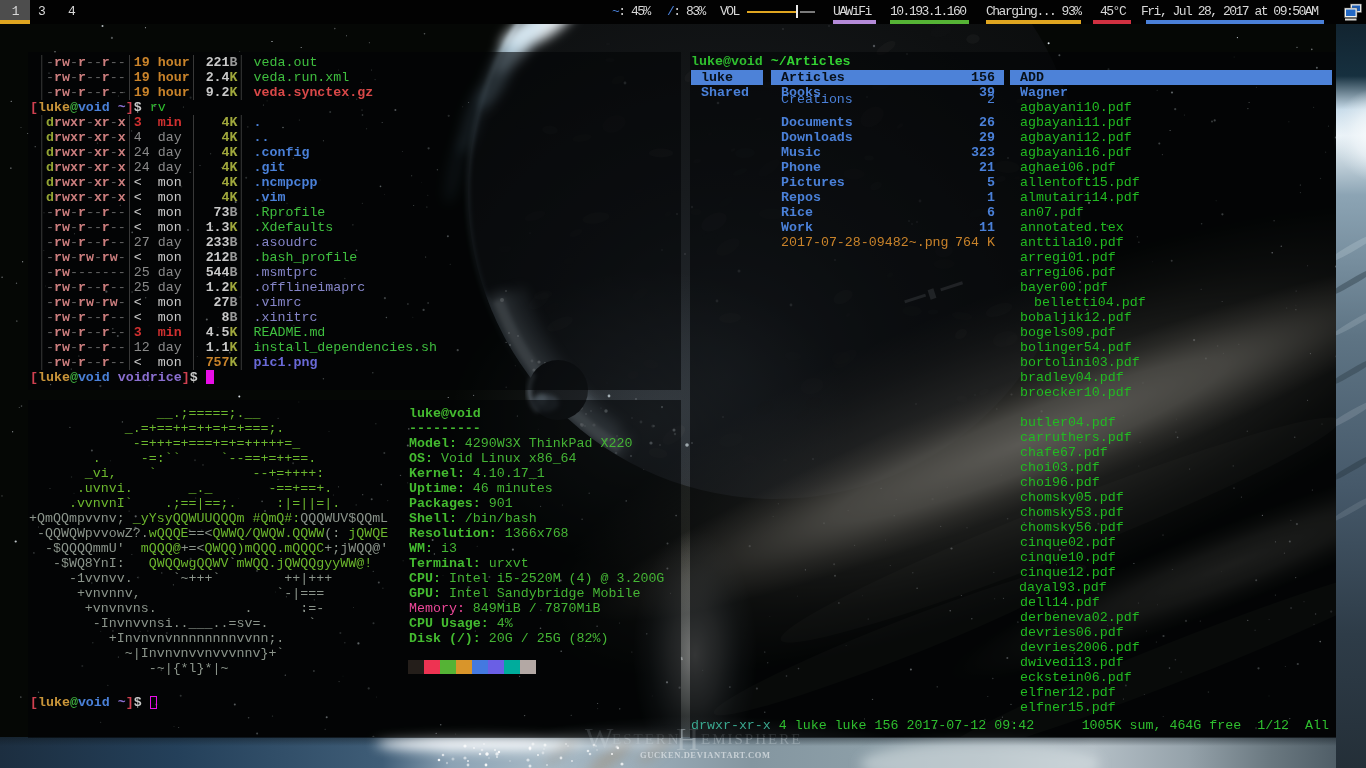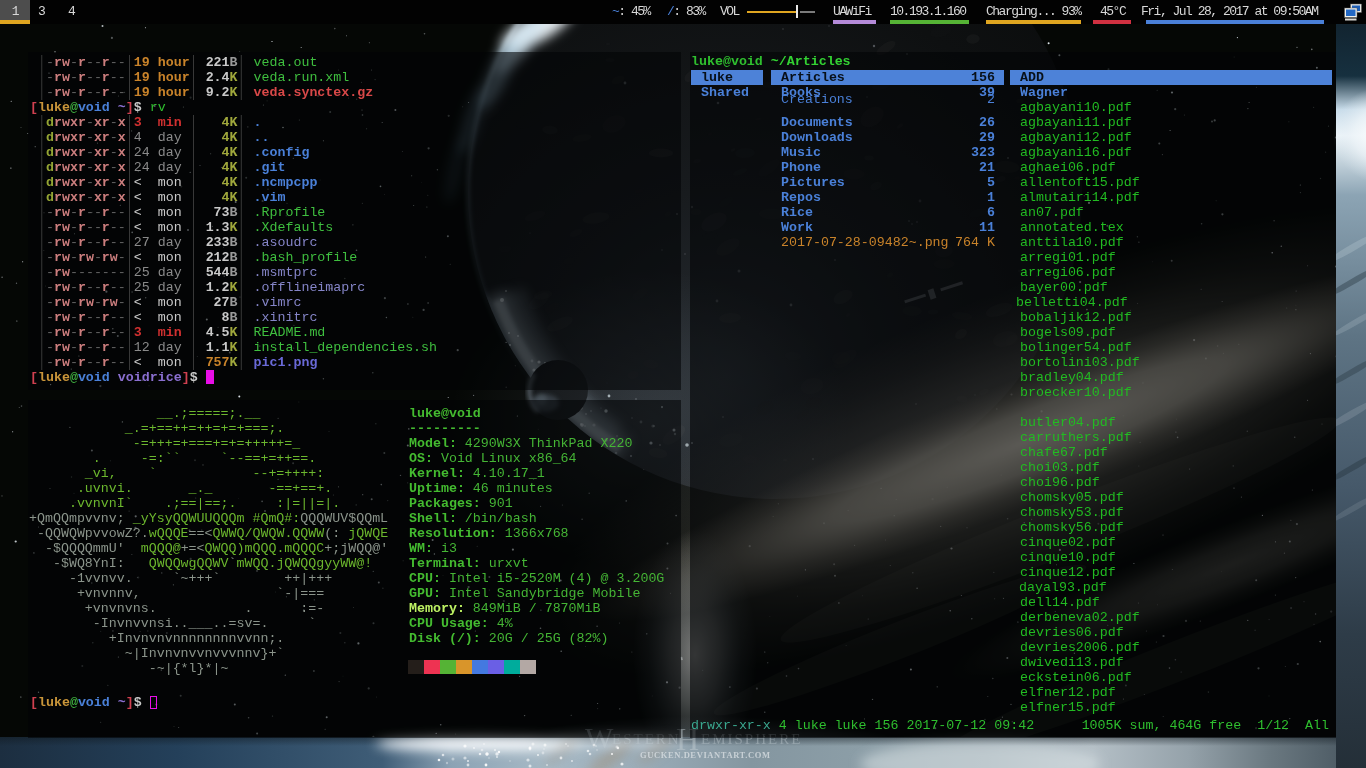--- a/index.html
+++ b/index.html
@@ -1235,21 +1235,21 @@
 <span style="color:#44bb30;font-weight:bold">OS:</span><span style="color:#45b535"> Void Linux x86_64</span>
 <span style="color:#44bb30;font-weight:bold">Kernel:</span><span style="color:#45b535"> 4.10.17_1</span>
 <span style="color:#44bb30;font-weight:bold">Uptime:</span><span style="color:#45b535"> 46 minutes</span>
 <span style="color:#44bb30;font-weight:bold">Packages:</span><span style="color:#45b535"> 901</span>
 <span style="color:#44bb30;font-weight:bold">Shell:</span><span style="color:#45b535"> /bin/bash</span>
 <span style="color:#44bb30;font-weight:bold">Resolution:</span><span style="color:#45b535"> 1366x768</span>
 <span style="color:#44bb30;font-weight:bold">WM:</span><span style="color:#45b535"> i3</span>
 <span style="color:#44bb30;font-weight:bold">Terminal:</span><span style="color:#45b535"> urxvt</span>
 <span style="color:#44bb30;font-weight:bold">CPU:</span><span style="color:#45b535"> Intel i5-2520M (4) @ 3.200G</span>
 <span style="color:#44bb30;font-weight:bold">GPU:</span><span style="color:#45b535"> Intel Sandybridge Mobile</span>
-<span style="color:#bef264;font-weight:bold">Memory:</span><span style="color:#45b535"> 849MiB / 7870MiB</span>
+<span style="color:#ec4899;font-weight:normal">Memory:</span><span style="color:#45b535"> 849MiB / 7870MiB</span>
 <span style="color:#44bb30;font-weight:bold">CPU Usage:</span><span style="color:#45b535"> 4%</span>
 <span style="color:#44bb30;font-weight:bold">Disk (/):</span><span style="color:#45b535"> 20G / 25G (82%)</span></pre>
 <div style="position:absolute;left:408px;top:660px;font-size:0"><i style="display:inline-block;width:16px;height:14px;background:#241e1a"></i><i style="display:inline-block;width:16px;height:14px;background:#ee3352"></i><i style="display:inline-block;width:16px;height:14px;background:#55b335"></i><i style="display:inline-block;width:16px;height:14px;background:#d9952a"></i><i style="display:inline-block;width:16px;height:14px;background:#4479e0"></i><i style="display:inline-block;width:16px;height:14px;background:#6a5fe5"></i><i style="display:inline-block;width:16px;height:14px;background:#00ac9c"></i><i style="display:inline-block;width:16px;height:14px;background:#b3a8a4"></i></div>
 <pre style="position:absolute;left:30px;top:695px"><span style="font-weight:bold"><i style="color:#d04050">[</i><i style="color:#c9953a">luke</i><i style="color:#3fae3f">@</i><i style="color:#4a80d8">void</i><i style="color:#8a6fd0"> ~</i><i style="color:#d04050">]</i><i style="color:#c9c9c9">$</i></span> <span style="display:inline-block;width:7px;height:13px;border:1.5px solid #e80ee8;vertical-align:-3px"></span></pre>
 
 <div id="rangerbody" style="position:absolute;left:690px;top:52px;width:646px;height:686px">
     <div style="position:absolute;left:1px;top:2px;font-weight:bold"><span style="color:#2fbf2f">luke@void </span><span style="color:#33d233">~/Articles</span></div>
     <div style="position:absolute;left:1px;top:18px;width:72px;height:15px;background:#4d82d8"><span style="color:#081018;font-weight:bold;margin-left:10px">luke</span></div>
     <div style="position:absolute;left:1px;top:33px;width:72px;height:15px"><span style="color:#4a80d8;font-weight:bold;margin-left:10px">Shared</span></div>
     <div style="position:absolute;left:81px;top:18px;width:233px;height:15px;background:#4d82d8;color:#081018;font-weight:bold"><span style="margin-left:10px">Articles</span><span style="position:absolute;right:9px">156</span></div>
@@ -1272,21 +1272,21 @@
     <div style="position:absolute;left:320px;top:93px;width:322px;height:15px;color:#22bb22"><span style="margin-left:10px">agbayani16.pdf</span></div>
     <div style="position:absolute;left:320px;top:108px;width:322px;height:15px;color:#22bb22"><span style="margin-left:10px">aghaei06.pdf</span></div>
     <div style="position:absolute;left:320px;top:123px;width:322px;height:15px;color:#22bb22"><span style="margin-left:10px">allentoft15.pdf</span></div>
     <div style="position:absolute;left:320px;top:138px;width:322px;height:15px;color:#22bb22"><span style="margin-left:10px">almutairi14.pdf</span></div>
     <div style="position:absolute;left:320px;top:153px;width:322px;height:15px;color:#22bb22"><span style="margin-left:10px">an07.pdf</span></div>
     <div style="position:absolute;left:320px;top:168px;width:322px;height:15px;color:#22bb22"><span style="margin-left:10px">annotated.tex</span></div>
     <div style="position:absolute;left:320px;top:183px;width:322px;height:15px;color:#22bb22"><span style="margin-left:10px">anttila10.pdf</span></div>
     <div style="position:absolute;left:320px;top:198px;width:322px;height:15px;color:#22bb22"><span style="margin-left:10px">arregi01.pdf</span></div>
     <div style="position:absolute;left:320px;top:213px;width:322px;height:15px;color:#22bb22"><span style="margin-left:10px">arregi06.pdf</span></div>
     <div style="position:absolute;left:320px;top:228px;width:322px;height:15px;color:#22bb22"><span style="margin-left:10px">bayer00.pdf</span></div>
-    <div style="position:absolute;left:320px;top:243px;width:322px;height:15px;color:#22bb22"><span style="margin-left:6px">belletti04.pdf</span></div>
+    <div style="position:absolute;left:320px;top:243px;width:322px;height:15px;color:#22bb22"><span style="margin-left:24px">belletti04.pdf</span></div>
     <div style="position:absolute;left:320px;top:258px;width:322px;height:15px;color:#22bb22"><span style="margin-left:10px">bobaljik12.pdf</span></div>
     <div style="position:absolute;left:320px;top:273px;width:322px;height:15px;color:#22bb22"><span style="margin-left:10px">bogels09.pdf</span></div>
     <div style="position:absolute;left:320px;top:288px;width:322px;height:15px;color:#22bb22"><span style="margin-left:10px">bolinger54.pdf</span></div>
     <div style="position:absolute;left:320px;top:303px;width:322px;height:15px;color:#22bb22"><span style="margin-left:10px">bortolini03.pdf</span></div>
     <div style="position:absolute;left:320px;top:318px;width:322px;height:15px;color:#22bb22"><span style="margin-left:10px">bradley04.pdf</span></div>
     <div style="position:absolute;left:320px;top:333px;width:322px;height:15px;color:#22bb22"><span style="margin-left:10px">broecker10.pdf</span></div>
     <div style="position:absolute;left:320px;top:363px;width:322px;height:15px;color:#22bb22"><span style="margin-left:10px">butler04.pdf</span></div>
     <div style="position:absolute;left:320px;top:378px;width:322px;height:15px;color:#22bb22"><span style="margin-left:10px">carruthers.pdf</span></div>
     <div style="position:absolute;left:320px;top:393px;width:322px;height:15px;color:#22bb22"><span style="margin-left:10px">chafe67.pdf</span></div>
     <div style="position:absolute;left:320px;top:408px;width:322px;height:15px;color:#22bb22"><span style="margin-left:10px">choi03.pdf</span></div>

